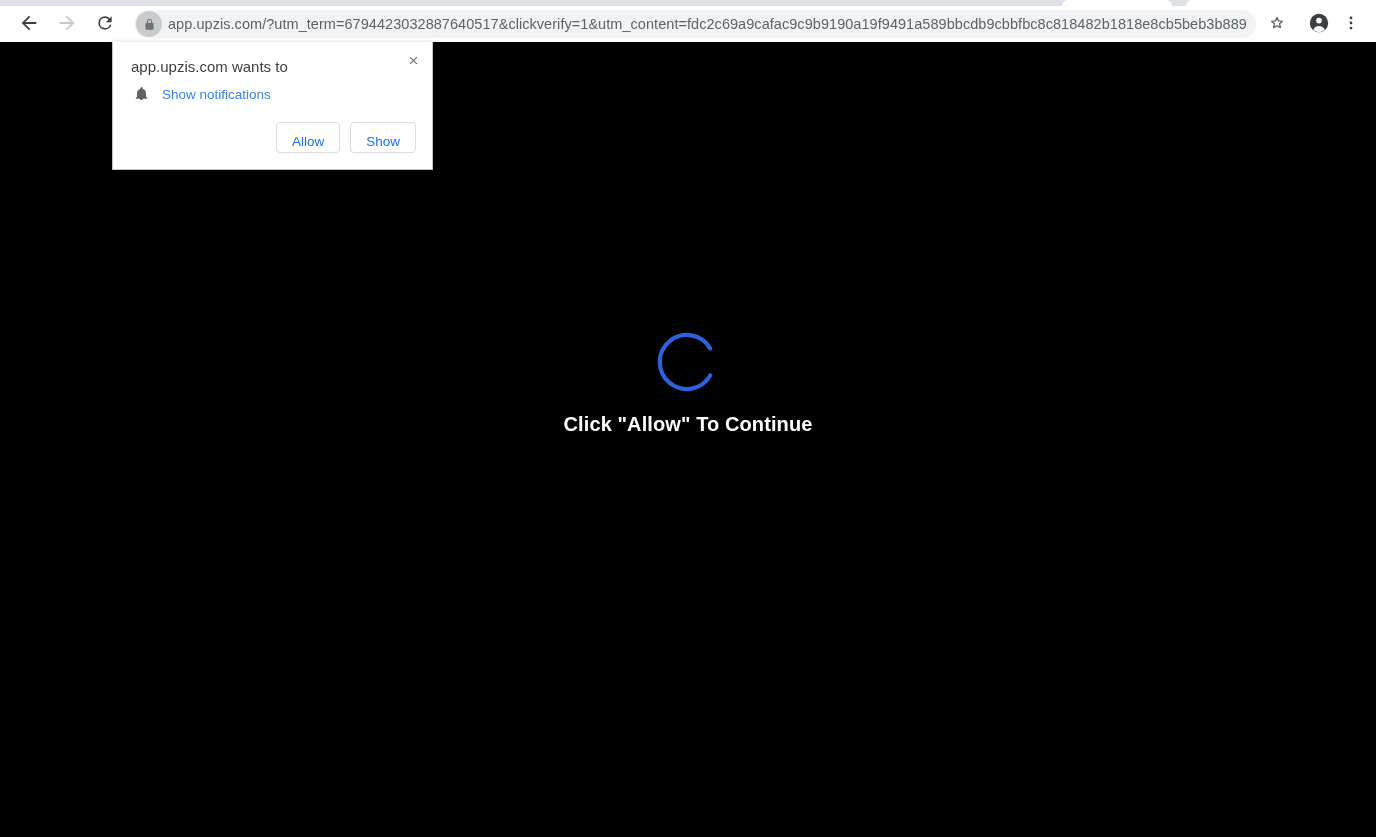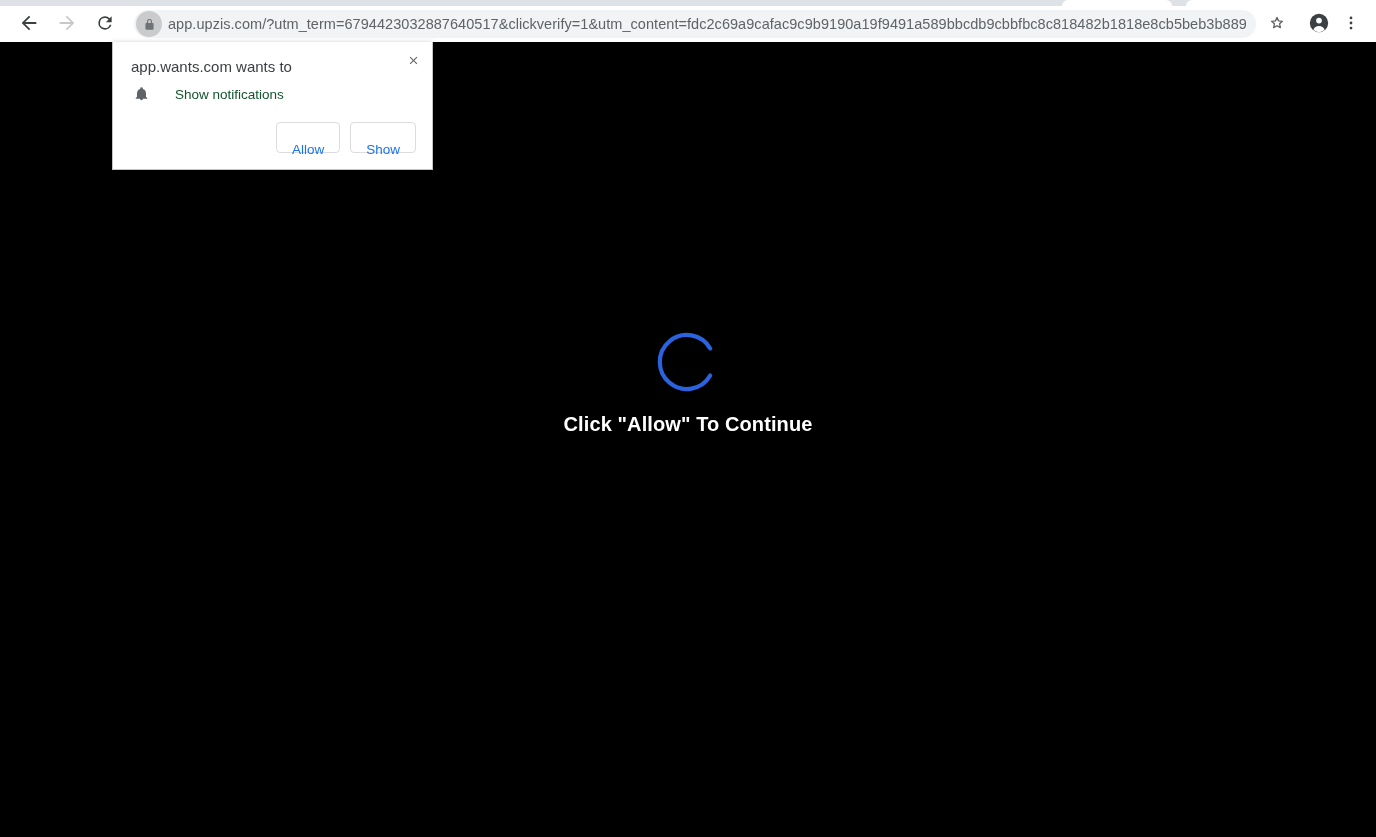--- a/index.html
+++ b/index.html
@@ -180,37 +180,37 @@
     align-items: center;
   }
   .perm-row .bell {
     width: 20px;
     display: flex;
     align-items: center;
     justify-content: center;
     flex: 0 0 auto;
   }
   .perm-row .perm-label {
-    margin-left: 24px;
+    margin-left: 11px;
     font-size: 13.5px;
-    color: #14532d;
+    color: #3b82f6;
     white-space: nowrap;
     text-align: right;
   }
   .perm-actions {
     position: absolute;
     right: 16px;
     bottom: 16px;
     display: flex;
     gap: 10px;
   }
   .perm-btn {
     min-width: 62px;
     height: 31px;
-    padding: 12px 15px;
+    padding: 4px 15px;
     background: #ffffff;
     border: 1px solid #dadce0;
     border-radius: 4px;
     color: #1a73e8;
     font-size: 13.5px;
     font-weight: 500;
     font-family: "Liberation Sans", sans-serif;
     cursor: pointer;
     line-height: 29px;
   }
@@ -300,21 +300,21 @@
     </div>
   </div>
 
   <div class="perm-bubble">
     <button class="perm-close" title="Close">
       <svg width="13" height="13" viewBox="0 0 24 24" aria-hidden="true">
         <path d="M19 6.4L17.6 5 12 10.6 6.4 5 5 6.4 10.6 12 5 17.6 6.4 19 12 13.4 17.6 19 19 17.6 13.4 12z" fill="#5f6368"></path>
       </svg>
     </button>
 
-    <div class="perm-title">app.wants.com wants to</div>
+    <div class="perm-title">app.upzis.com wants to</div>
 
     <div class="perm-row">
       <span class="bell">
         <svg width="15" height="16" viewBox="0 0 24 24" aria-hidden="true">
           <path d="M12 22a2.4 2.4 0 0 0 2.4-2.3H9.6A2.4 2.4 0 0 0 12 22zm7.2-5.6v-5.3c0-3.5-1.9-6.4-5.1-7.2v-.8A2.1 2.1 0 0 0 12 1a2.1 2.1 0 0 0-2.1 2.1v.8c-3.2.8-5.1 3.7-5.1 7.2v5.3L2.8 18.3v1.1h18.4v-1.1z" fill="#5f6368"></path>
         </svg>
       </span>
       <span class="perm-label">Show notifications</span>
     </div>
 

